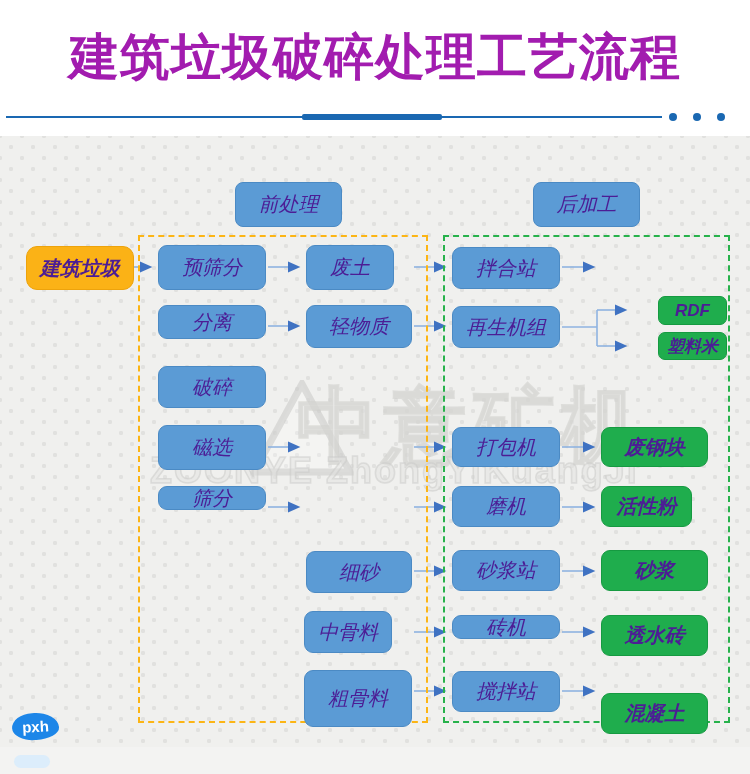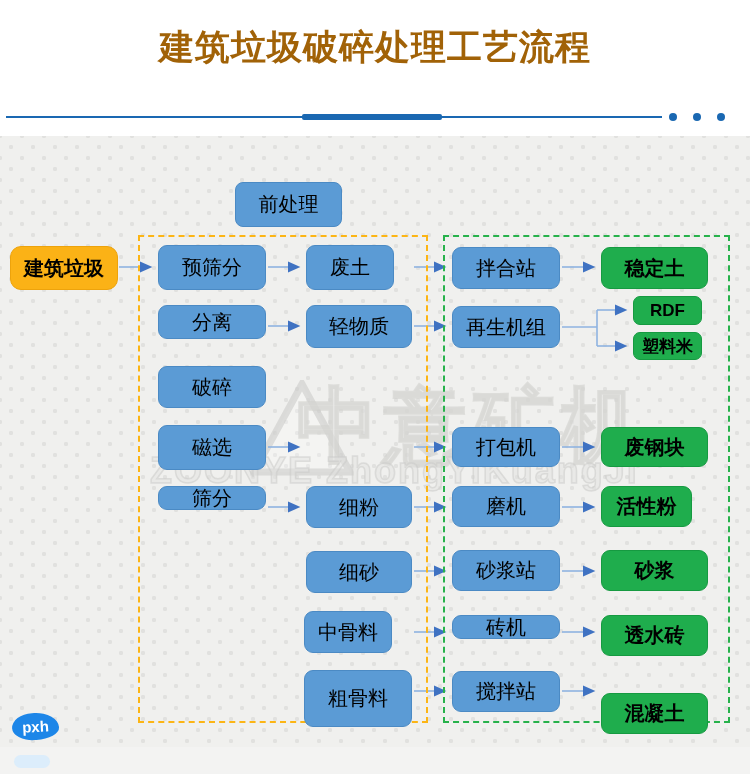--- a/index.html
+++ b/index.html
@@ -4,47 +4,47 @@
 <style>
   html,body{margin:0;padding:0;}
   .page{
     position:relative;width:750px;height:774px;background:#ffffff;overflow:hidden;
     font-family:"Liberation Sans","DejaVu Sans",sans-serif;
   }
   
   .header{position:absolute;left:0;top:0;width:750px;height:136px;background:#ffffff;}
   .title{
     position:absolute;left:0;top:24px;width:750px;text-align:center;
-    font-size:35px;font-weight:700;color:#a16207;letter-spacing:1px;
+    font-size:50px;font-weight:700;color:#a21caf;letter-spacing:1px;
   }
   .div-line{position:absolute;left:6px;top:116px;width:656px;height:2px;background:#1a68b2;}
   .div-thick{position:absolute;left:302px;top:114px;width:140px;height:6px;background:#1a68b2;border-radius:2px;}
   .div-dot{position:absolute;top:113px;width:8px;height:8px;border-radius:50%;background:#1a68b2;}
   
   .canvas{
     position:absolute;left:0;top:136px;width:750px;height:611px;
     background-color:#f0f0ee;
     background-image:
       radial-gradient(circle,#e1e1df 2px,rgba(0,0,0,0) 2.3px),
       radial-gradient(circle,#e1e1df 2px,rgba(0,0,0,0) 2.3px);
     background-size:22px 22px;
     background-position:0 0,11px 11px;
   }
   .footer{position:absolute;left:0;top:747px;width:750px;height:27px;background:#f3f3f2;}
   .faint-pill{position:absolute;left:14px;top:8px;width:36px;height:13px;background:#dcedfb;border-radius:7px;}
   
   .node{
     position:absolute;display:flex;align-items:center;justify-content:center;
-    color:#000000;border-radius:9px;font-size:20px;box-sizing:border-box;white-space:nowrap;
+    color:#4c1d95;border-radius:9px;font-size:20px;box-sizing:border-box;white-space:nowrap;font-style:italic;
   }
   .blue{background:#5b9bd5;border:1px solid #4b8ac4;}
   .green{background:#1fad4d;border:1px solid #169a41;font-weight:700;}
-  .src{background:#fbb216;border:1px solid #eda30c;font-weight:700;border-radius:11px;}
+  .src{background:#fbb216;border:1px solid #eda30c;font-weight:700;border-radius:11px;margin-left:16px;}
   .grp{background:#5b9bd5;border:1px solid #4b8ac4;border-radius:8px;}
-  .small{font-size:17px;font-weight:700;border-radius:7px;}
+  .small{font-size:17px;font-weight:700;border-radius:7px;margin-left:25px;}
   
   .dash{position:absolute;box-sizing:border-box;}
   .dash-yellow{border:2px dashed #fcb515;}
   .dash-green{border:2px dashed #27b24b;}
   
   .arrows{position:absolute;left:0;top:0;}
   
   .wm{position:absolute;pointer-events:none;}
   .wm-cn{
     left:296px;top:236px;font-size:82px;font-weight:700;letter-spacing:6px;
@@ -115,45 +115,44 @@
         <line x1="562" y1="496" x2="593" y2="496" marker-end="url(#ah)"></line>
         <line x1="414" y1="555" x2="444" y2="555" marker-end="url(#ah)"></line>
         <line x1="562" y1="555" x2="593" y2="555" marker-end="url(#ah)"></line>
       </g>
     </svg>
 
     <div class="dash dash-yellow" style="left:138px;top:99px;width:290px;height:488px"></div>
     <div class="dash dash-green" style="left:443px;top:99px;width:287px;height:488px"></div>
 
     <div class="node grp" style="left:235px;top:46px;width:107px;height:45px">前处理</div>
+    <div class="node grp" style="left:533px;top:46px;width:107px;height:45px">后加工</div>
 
     <div class="node src" style="left:10px;top:110px;width:108px;height:44px">建筑垃圾</div>
 
     <div class="node blue" style="left:158px;top:109px;width:108px;height:45px">预筛分</div>
     <div class="node blue" style="left:158px;top:169px;width:108px;height:34px">分离</div>
     <div class="node blue" style="left:158px;top:230px;width:108px;height:42px">破碎</div>
     <div class="node blue" style="left:158px;top:289px;width:108px;height:45px">磁选</div>
     <div class="node blue" style="left:158px;top:350px;width:108px;height:24px">筛分</div>
 
     <div class="node blue" style="left:306px;top:109px;width:88px;height:45px">废土</div>
     <div class="node blue" style="left:306px;top:169px;width:106px;height:43px">轻物质</div>
-    <div class="node blue" style="left:306px;top:350px;width:106px;height:42px">细粉</div>
     <div class="node blue" style="left:306px;top:415px;width:106px;height:42px">细砂</div>
     <div class="node blue" style="left:304px;top:475px;width:88px;height:42px">中骨料</div>
     <div class="node blue" style="left:304px;top:534px;width:108px;height:57px">粗骨料</div>
 
     <div class="node blue" style="left:452px;top:111px;width:108px;height:42px">拌合站</div>
     <div class="node blue" style="left:452px;top:170px;width:108px;height:42px">再生机组</div>
     <div class="node blue" style="left:452px;top:291px;width:108px;height:40px">打包机</div>
     <div class="node blue" style="left:452px;top:350px;width:108px;height:41px">磨机</div>
     <div class="node blue" style="left:452px;top:414px;width:108px;height:41px">砂浆站</div>
     <div class="node blue" style="left:452px;top:479px;width:108px;height:24px">砖机</div>
     <div class="node blue" style="left:452px;top:535px;width:108px;height:41px">搅拌站</div>
 
-    <div class="node green" style="left:601px;top:111px;width:107px;height:42px">稳定土</div>
     <div class="node green small" style="left:633px;top:160px;width:69px;height:29px">RDF</div>
     <div class="node green small" style="left:633px;top:196px;width:69px;height:28px">塑料米</div>
     <div class="node green" style="left:601px;top:291px;width:107px;height:40px">废钢块</div>
     <div class="node green" style="left:601px;top:350px;width:91px;height:41px">活性粉</div>
     <div class="node green" style="left:601px;top:414px;width:107px;height:41px">砂浆</div>
     <div class="node green" style="left:601px;top:479px;width:107px;height:41px">透水砖</div>
     <div class="node green" style="left:601px;top:557px;width:107px;height:41px">混凝土</div>
 
     <div class="pxh">pxh</div>
   </div>

